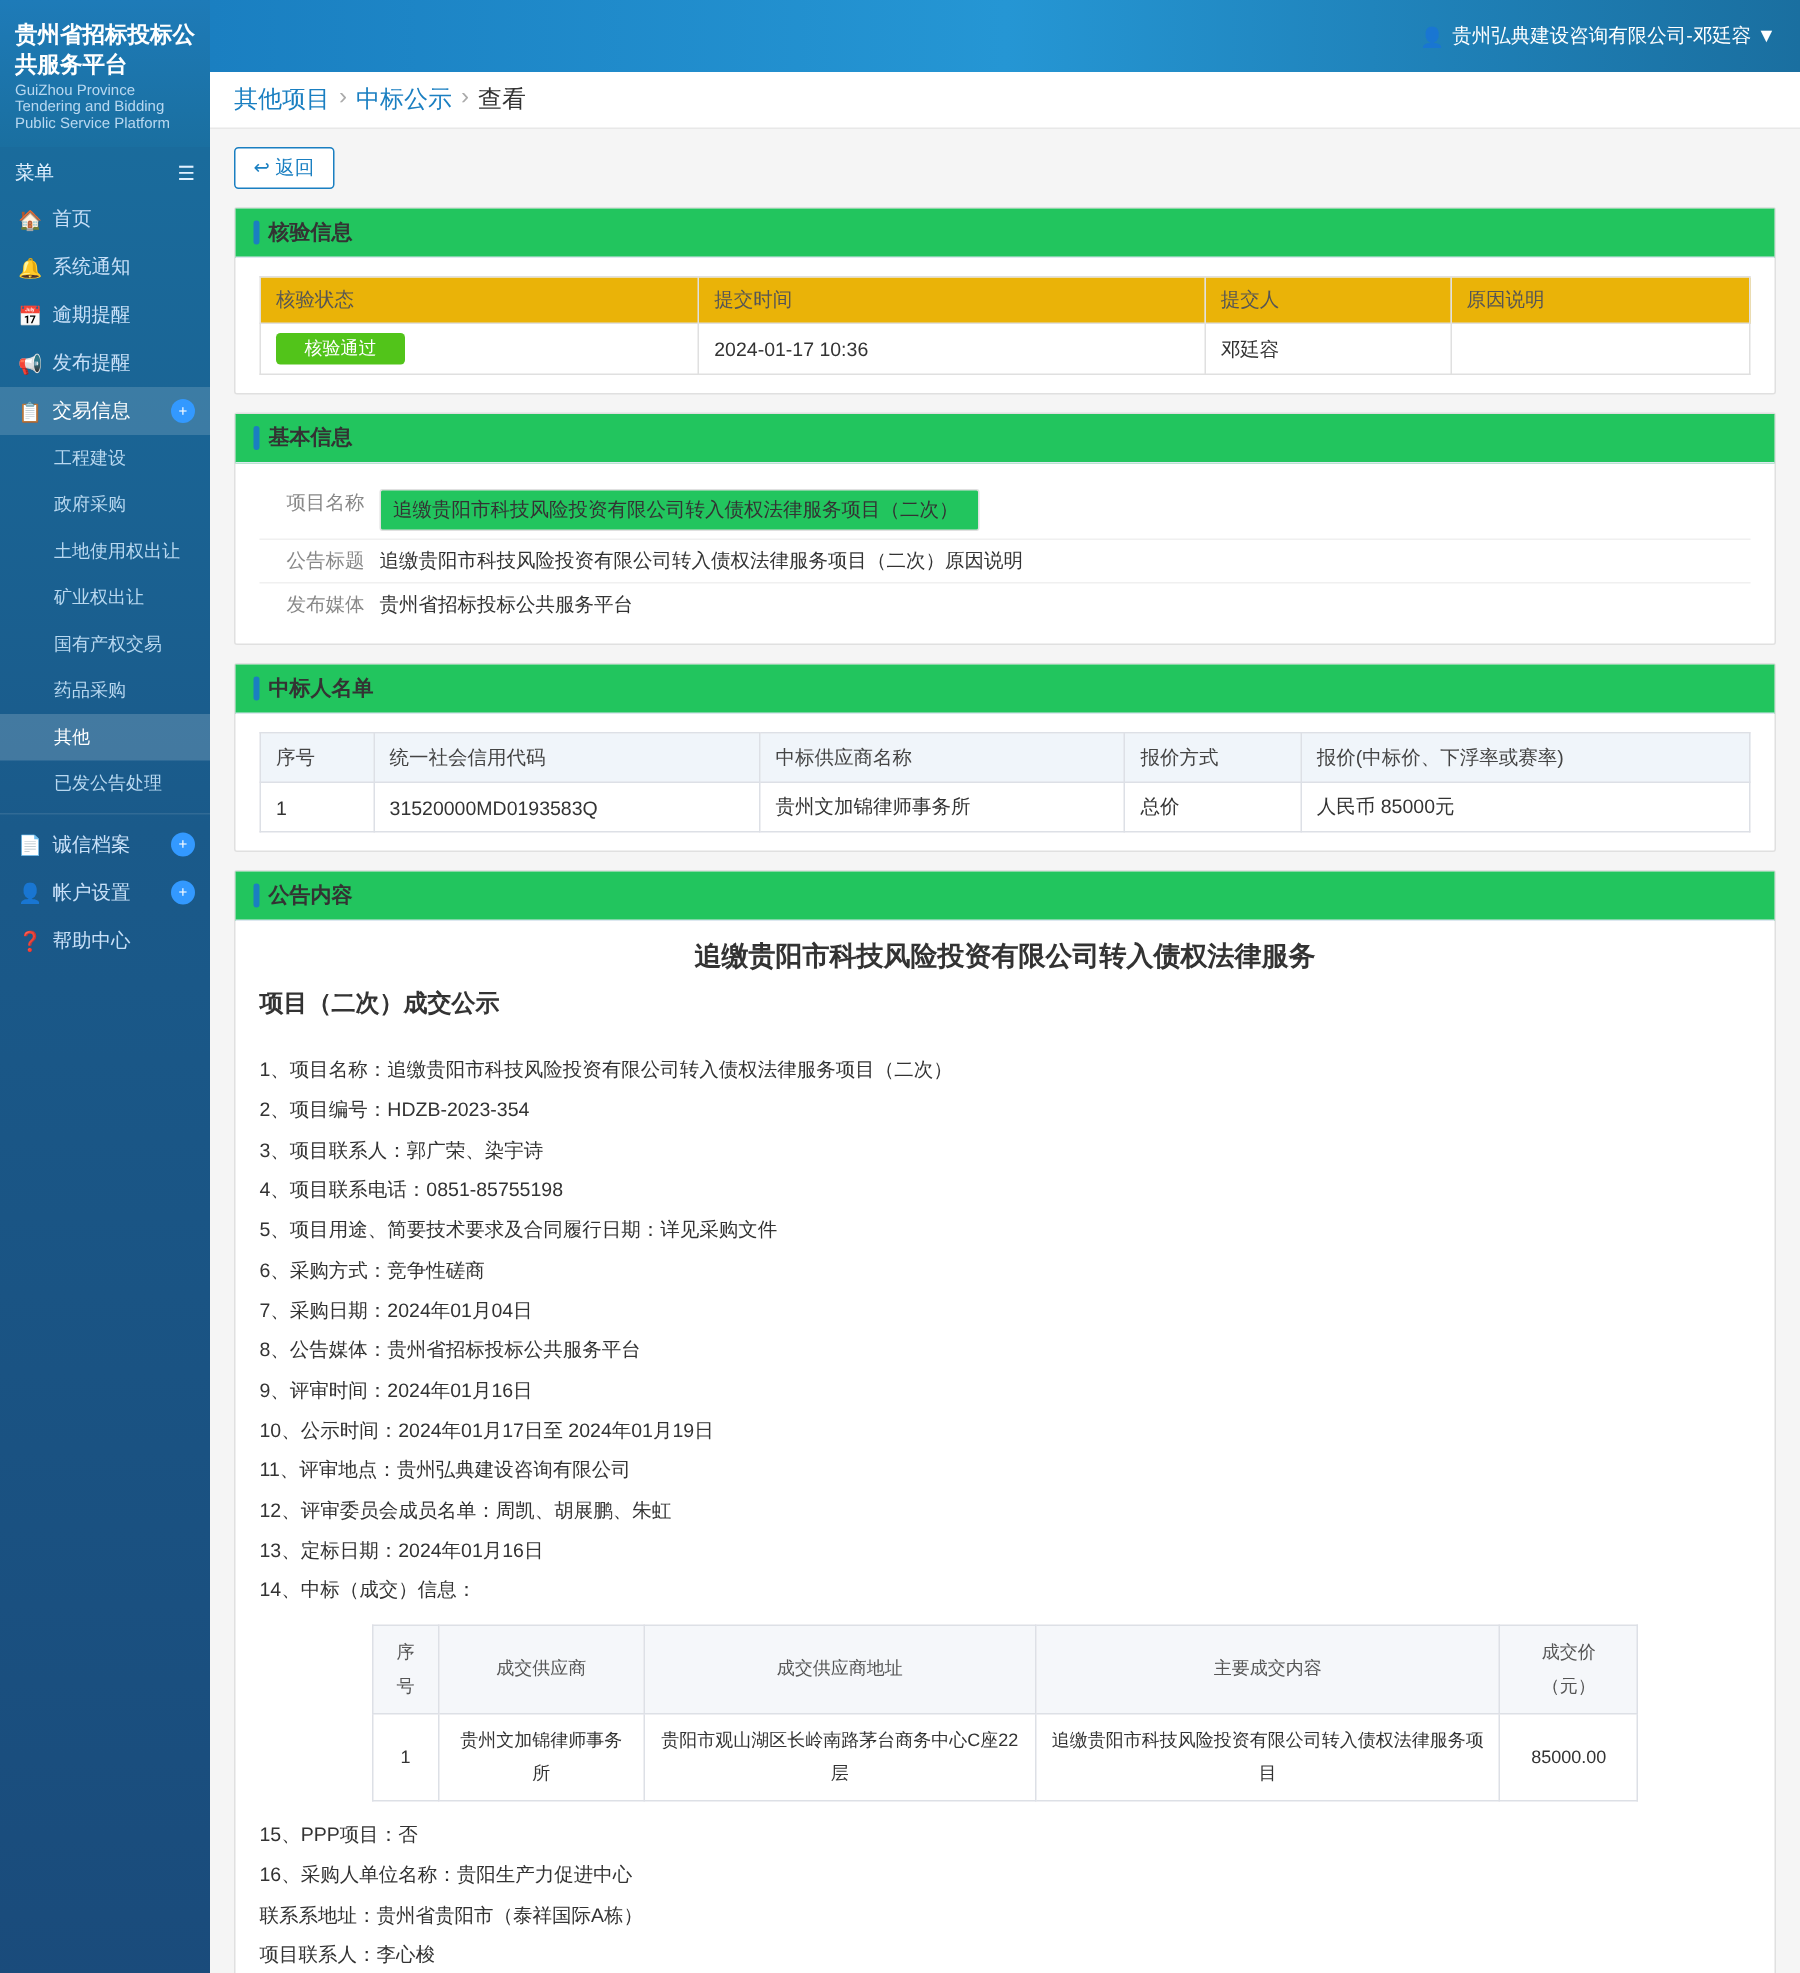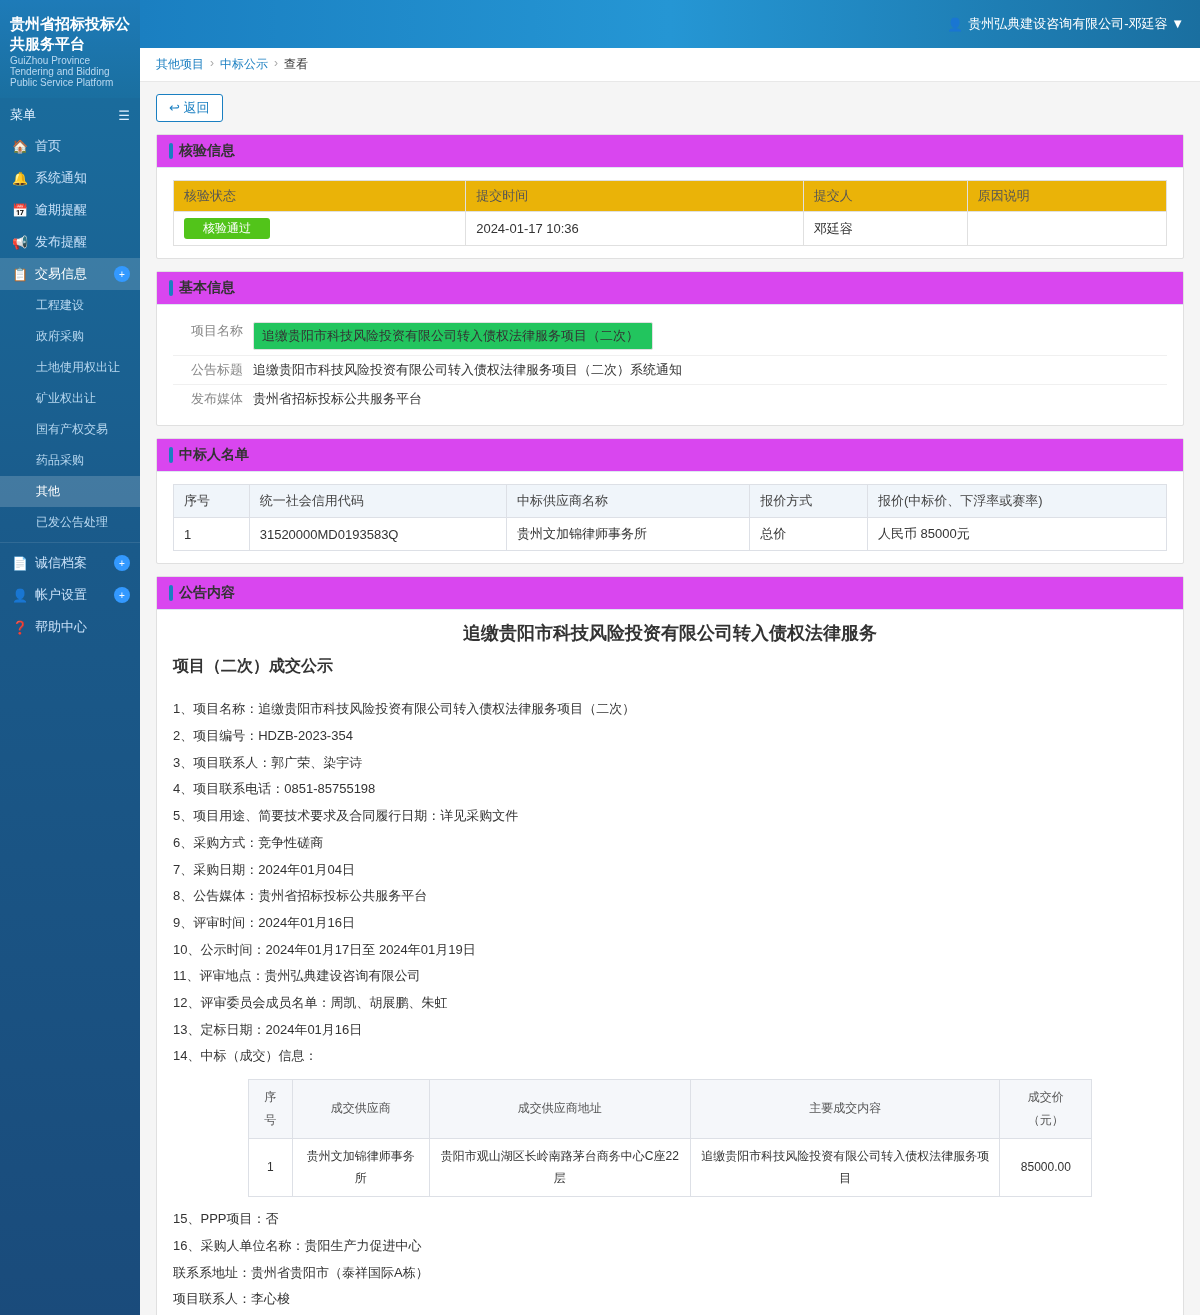--- a/index.html
+++ b/index.html
@@ -89,21 +89,21 @@
     }
 
     
     #breadcrumb-bar {
       background: #fff;
       border-bottom: 1px solid #e8e8e8;
       padding: 8px 16px;
       display: flex;
       align-items: flex-start;
       gap: 4px;
-      font-size: 12px;
+      font-size: 16px;
       color: #666;
     }
     .breadcrumb-sep { color: #aaa; margin: 0 2px; }
     .breadcrumb-link { color: #1a7fc1; cursor: pointer; }
     .breadcrumb-current { color: #333; font-weight: 500; }
 
     
     #content {
       background: #f5f5f5;
       padding: 12px 16px;
@@ -126,21 +126,21 @@
     }
 
     
     .section-card {
       background: #fff;
       border: 1px solid #e0e0e0;
       border-radius: 2px;
       margin-bottom: 12px;
     }
     .section-header {
-      background: #d946ef;
+      background: #22c55e;
       border-bottom: 1px solid #dde8f0;
       padding: 7px 12px;
       font-size: 14px;
       font-weight: bold;
       color: #333;
       display: flex;
       align-items: center;
       gap: 6px;
     }
     .section-header::before {
@@ -402,21 +402,21 @@
       </div>
       <div class="section-body">
         <div class="info-row">
           <span class="info-label">项目名称</span>
           <span class="info-value">
             <span class="info-value-box">追缴贵阳市科技风险投资有限公司转入债权法律服务项目（二次）</span>
           </span>
         </div>
         <div class="info-row">
           <span class="info-label">公告标题</span>
-          <span class="info-value">追缴贵阳市科技风险投资有限公司转入债权法律服务项目（二次）系统通知</span>
+          <span class="info-value">追缴贵阳市科技风险投资有限公司转入债权法律服务项目（二次）原因说明</span>
         </div>
         <div class="info-row">
           <span class="info-label">发布媒体</span>
           <span class="info-value">贵州省招标投标公共服务平台</span>
         </div>
       </div>
     </div>
 
     
     <div class="section-card">

